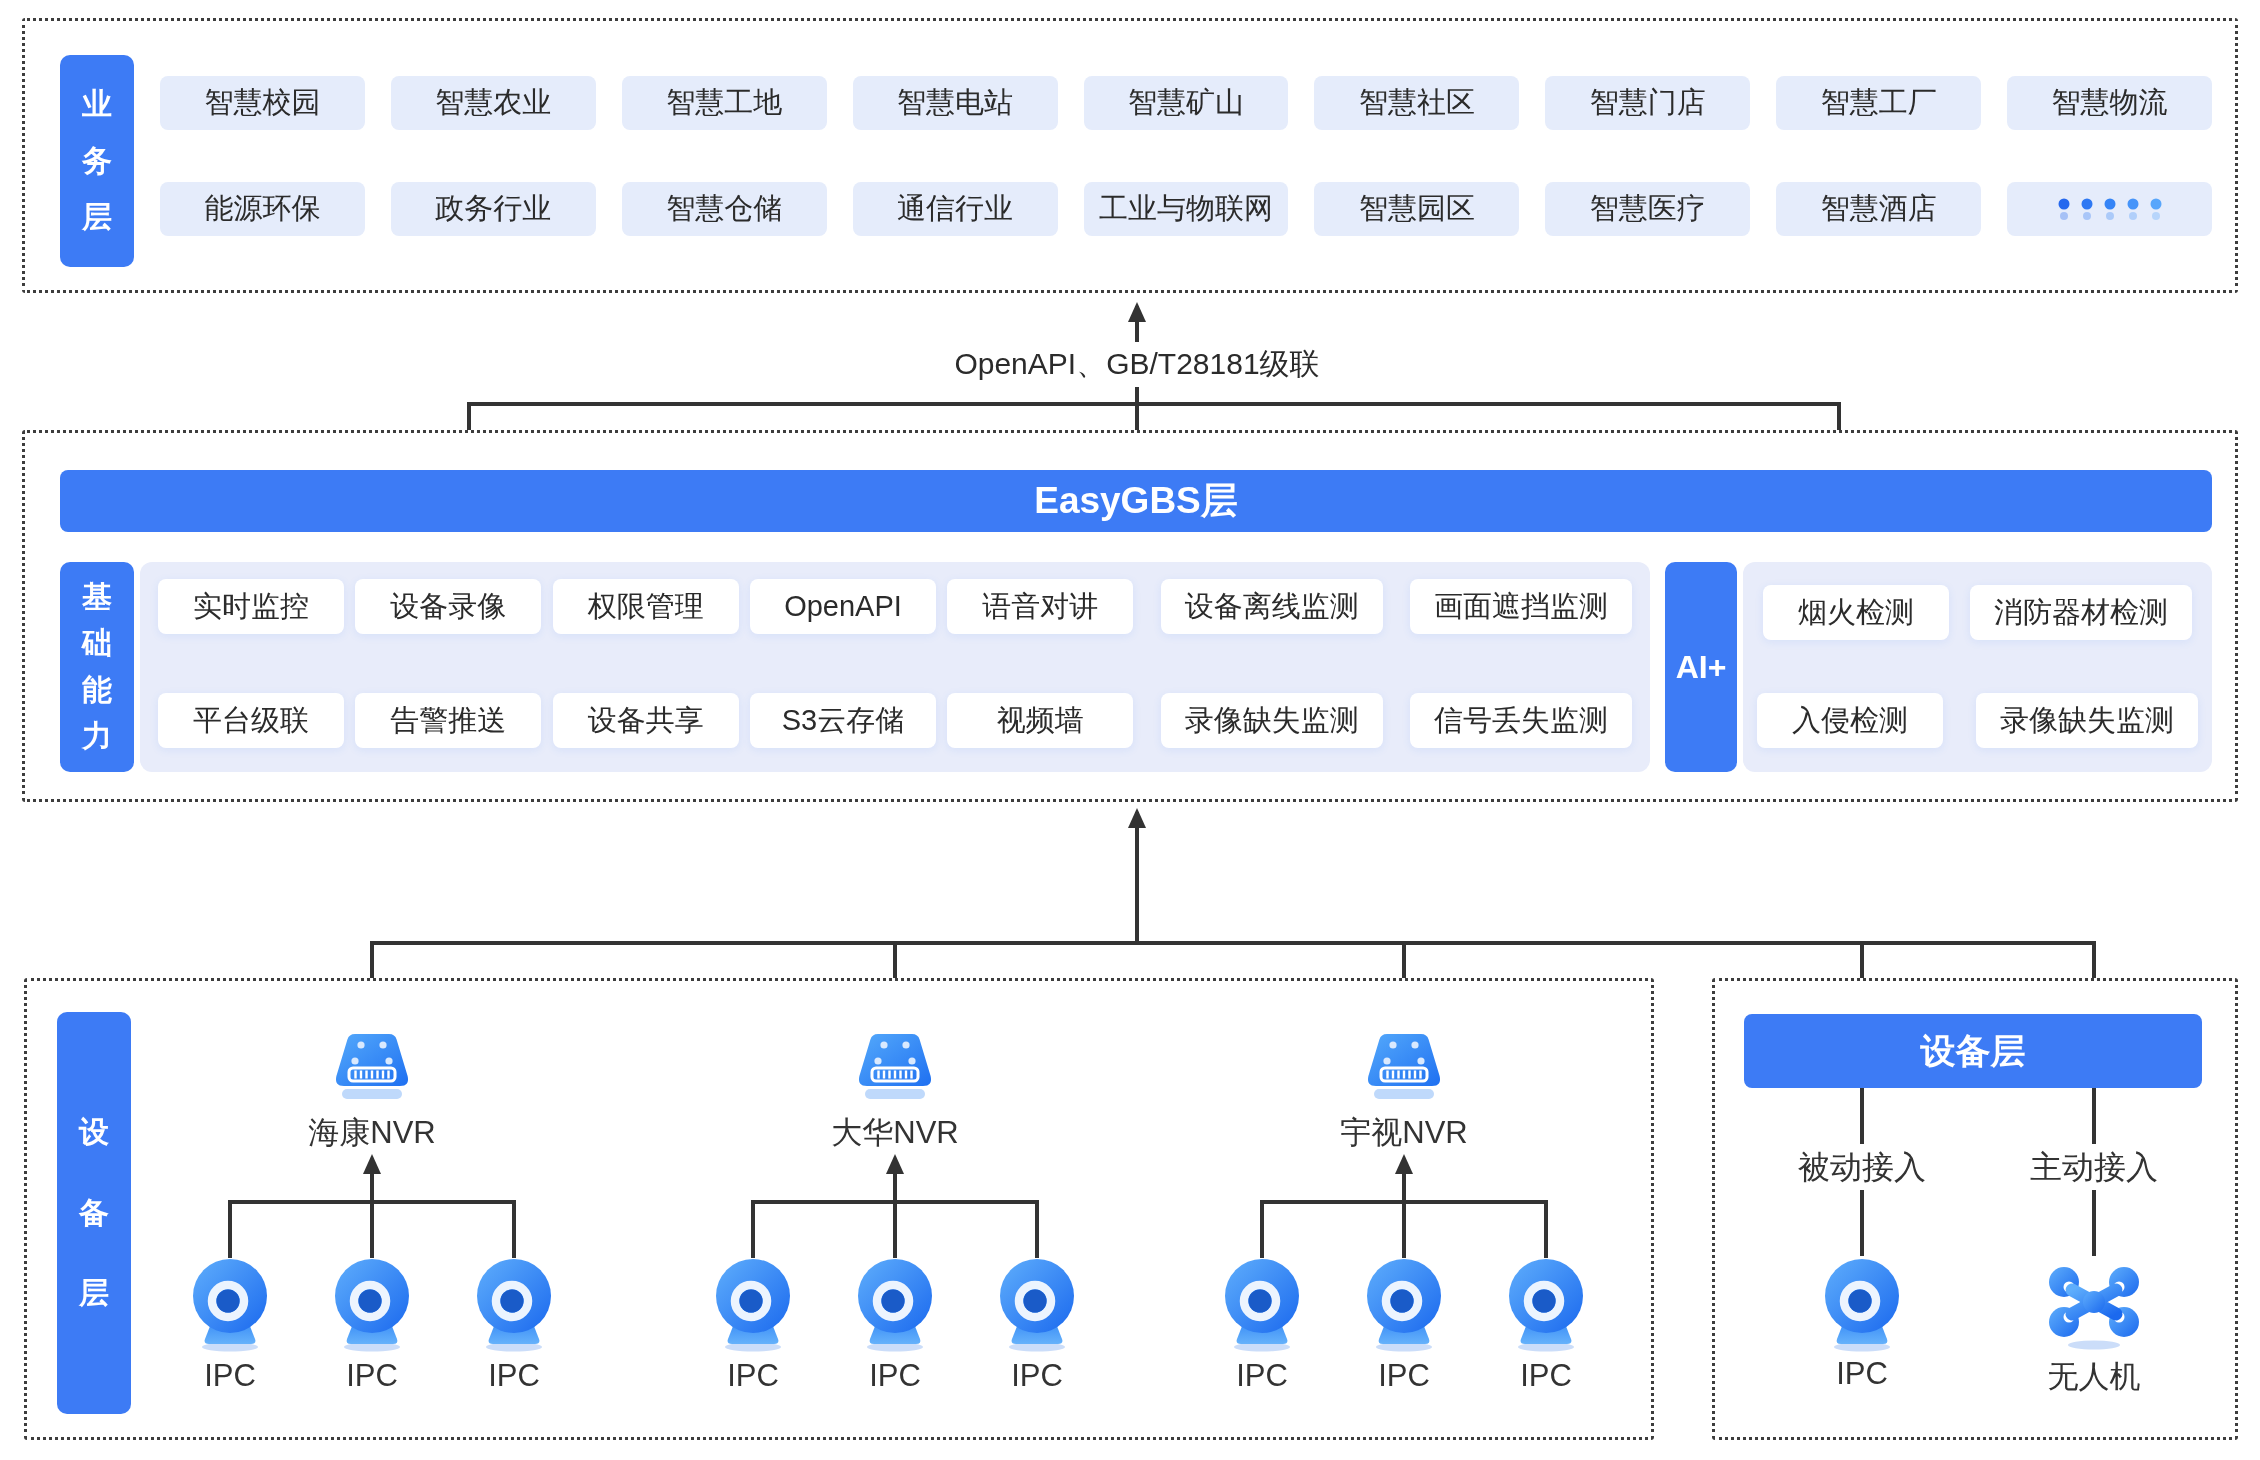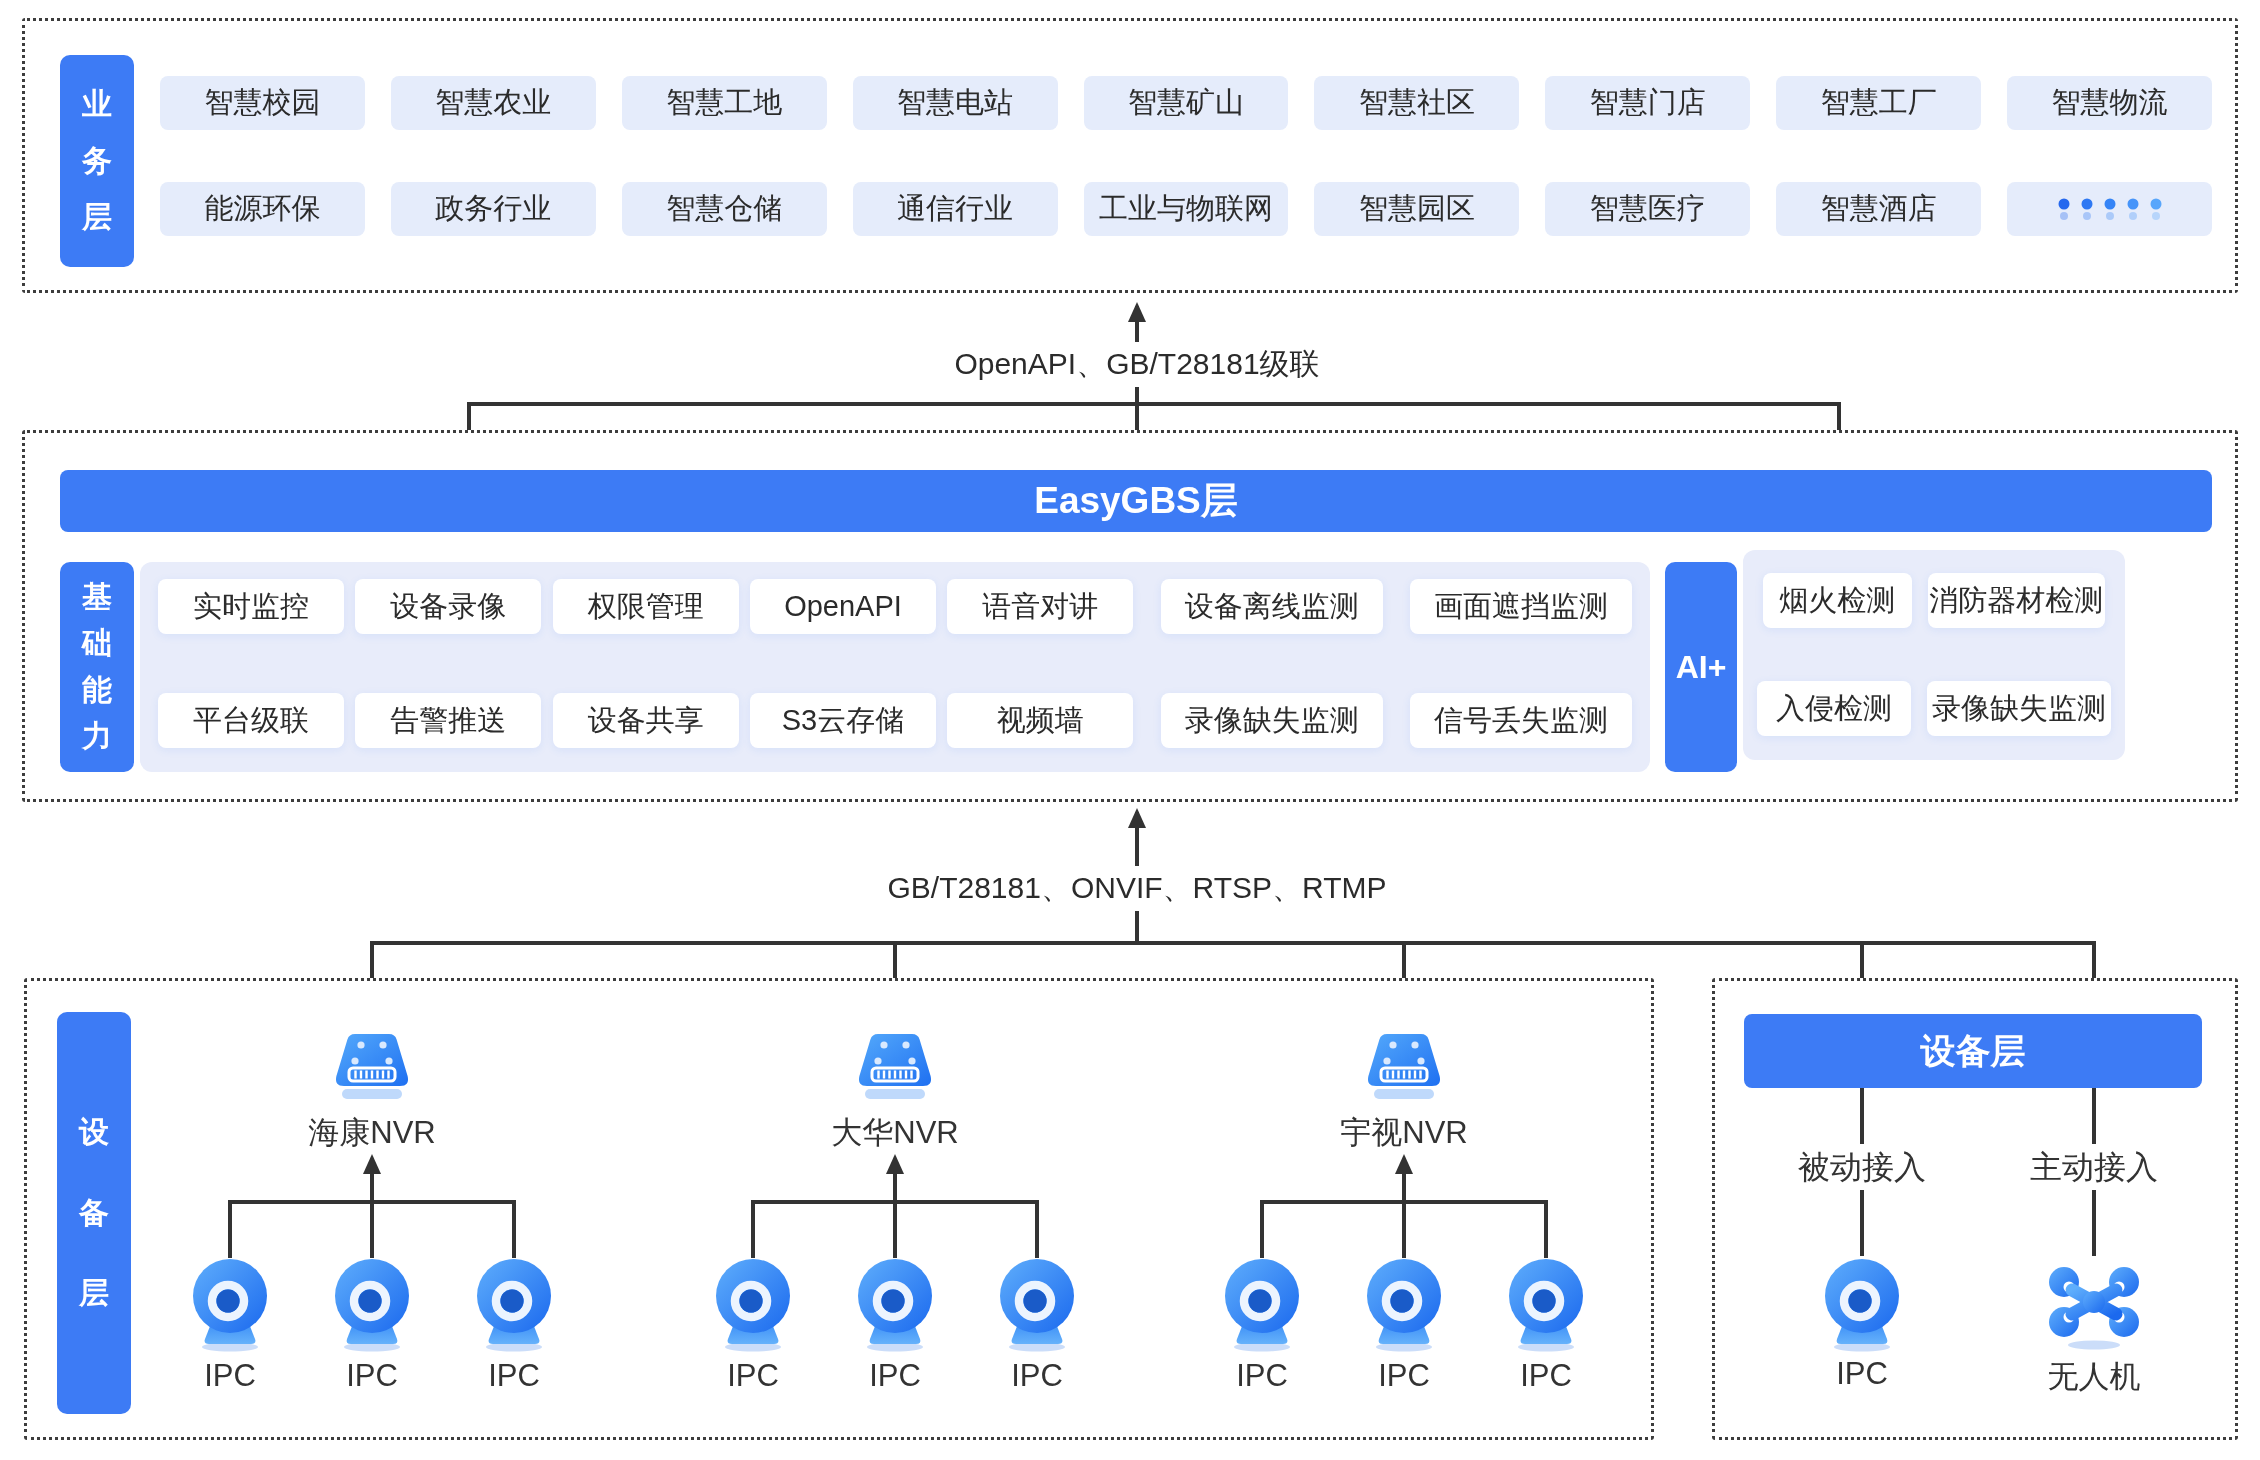--- a/index.html
+++ b/index.html
@@ -134,35 +134,34 @@
         <div class="wchip narrow">视频墙</div>
         <div class="wchip wide">录像缺失监测</div>
         <div class="wchip wide">信号丢失监测</div>
       </div>
     </div>
 
     <div class="vlabel" style="left:1640px;top:129px;width:72px;height:210px;justify-content:center;font-size:32px;">
       <span>AI+</span>
     </div>
 
-    <div class="panel" style="left:1718px;top:117px;width:382px;height:210px;">
+    <div class="panel" style="left:1718px;top:129px;width:469px;height:210px;">
       <div class="panel-row" style="top:23px;padding:0 20px;">
         <div class="wchip narrow">烟火检测</div>
         <div class="wchip wide">消防器材检测</div>
       </div>
       <div class="panel-row" style="top:131px;padding:0 14px;">
         <div class="wchip narrow">入侵检测</div>
         <div class="wchip wide">录像缺失监测</div>
       </div>
     </div>
   </div>
 
   <div class="line" style="left:1135px;top:812px;width:4px;height:131px;"></div>
   <div class="arrow-up" style="left:1128px;top:808px;"></div>
-  <div class="link-label" style="left:1137px;top:866px;">GB/T28181、ONVIF、RTSP、RTMP</div>
   <div class="line" style="left:372px;top:941px;width:1724px;height:4px;"></div>
   <div class="line" style="left:370px;top:941px;width:4px;height:85px;"></div>
   <div class="line" style="left:893px;top:941px;width:4px;height:85px;"></div>
   <div class="line" style="left:1402px;top:941px;width:4px;height:85px;"></div>
   <div class="line" style="left:1860px;top:941px;width:4px;height:76px;"></div>
   <div class="line" style="left:2092px;top:941px;width:4px;height:76px;"></div>
 
   <div class="dashed-box" style="left:24px;top:978px;width:1630px;height:462px;">
     <div class="vlabel" style="left:30px;top:31px;width:74px;height:402px;padding:60px 0;">
       <span>设</span>

